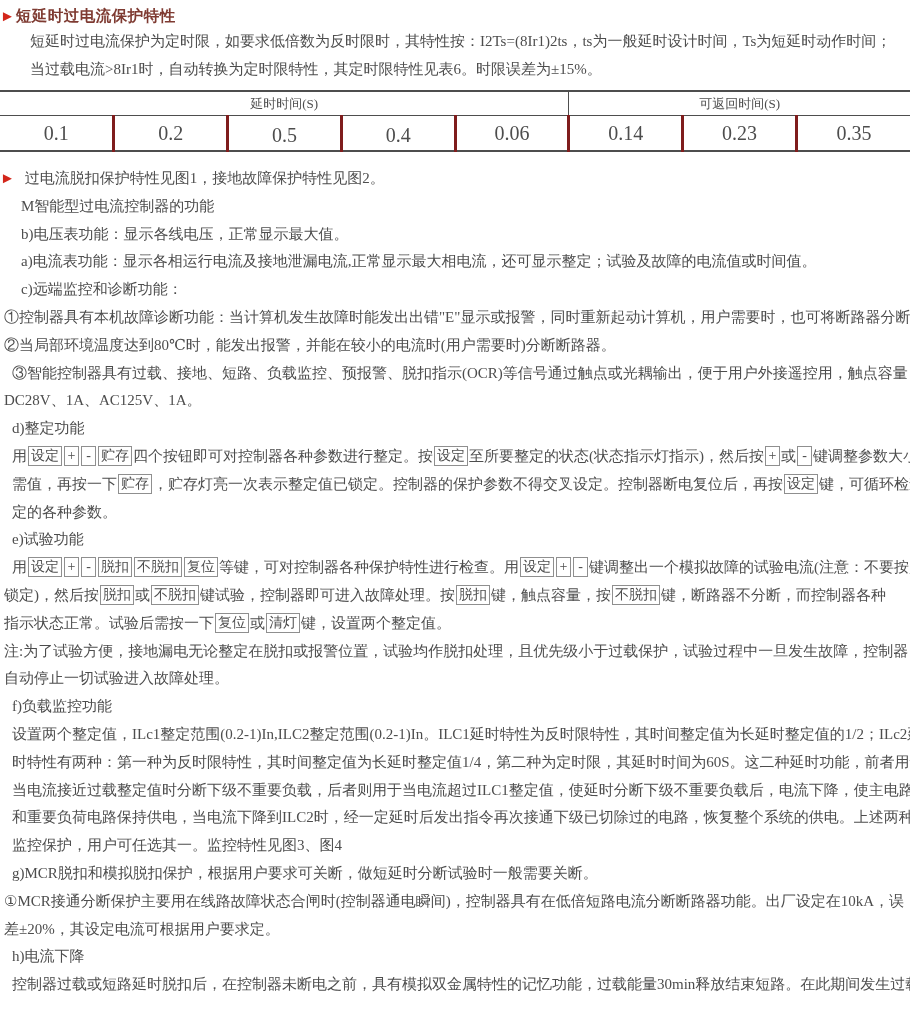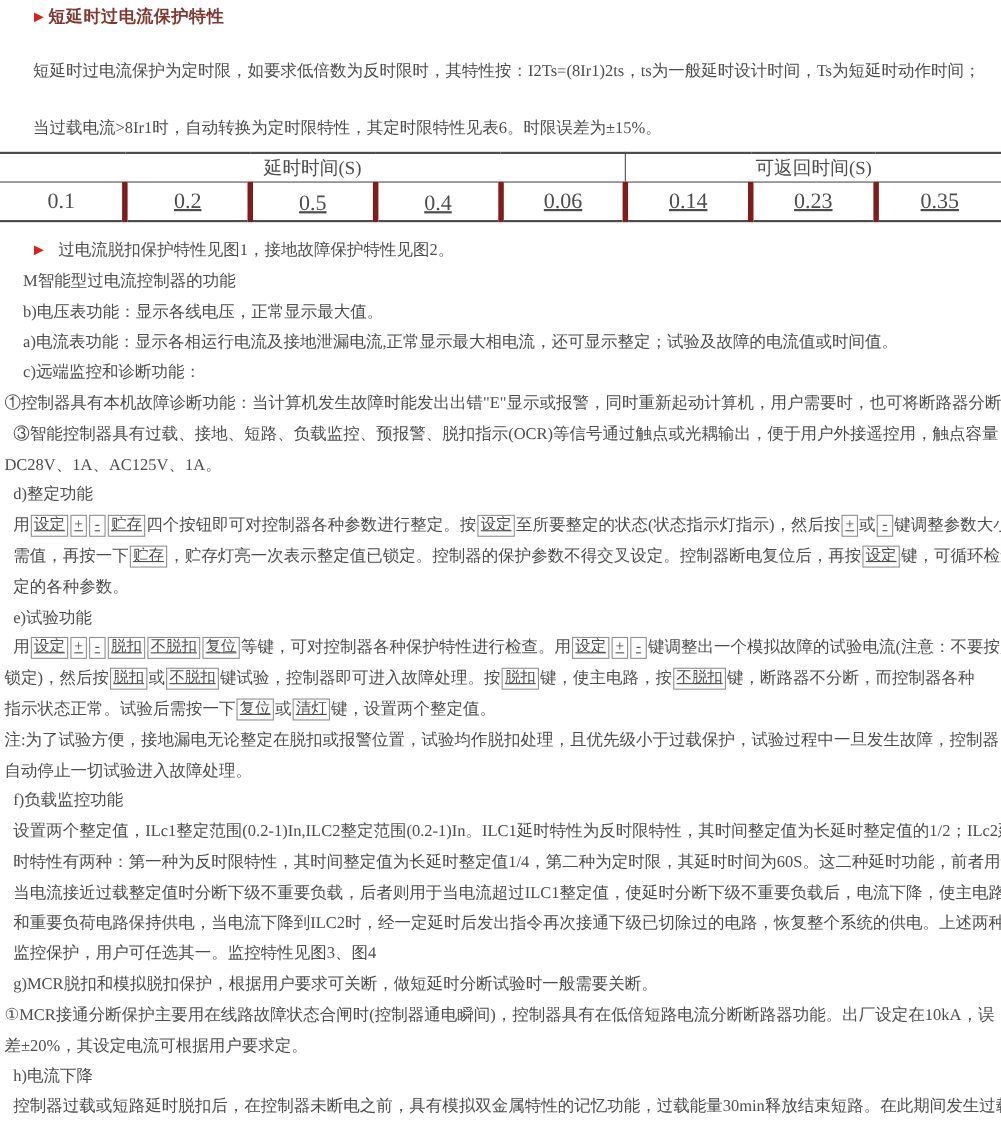--- a/index.html
+++ b/index.html
@@ -12,64 +12,62 @@
   .page{
     width:910px;height:1029px;
     padding:4px 0 0 0;
     box-sizing:border-box;
     color:#4d4d4d;
     font-size:15px;
   }
   .bullet-line{
     white-space:nowrap;
     line-height:24px;
-    margin-left:28px;
   }
   .title-line .arrow{
     color:#d3261b;
     font-size:15px;
     margin-right:1px;
   }
   .title-text{
     color:#7e3a31;
     font-weight:bold;
     font-size:15.5px;
     letter-spacing:0.5px;
   }
   .para .pline{
     margin-left:30px;
     line-height:27.5px;
     white-space:nowrap;
     color:#4d4d4d;
-    margin-top:24px;
   }
   table.delay{
     width:100%;
     border-collapse:collapse;
     table-layout:fixed;
     margin:7px 0 13px 0;
     border-top:2px solid #4e4e4e;
     border-bottom:2px solid #4e4e4e;
     color:#4d4d4d;
   }
   table.delay th{
     font-weight:normal;
     text-align:center;
     height:21px;
-    font-size:17px;
+    font-size:13px;
     border-bottom:1.5px solid #4e4e4e;
   }
   table.delay th + th{border-left:1px solid #4e4e4e;}
   table.delay td{
     text-align:center;
     height:28px;
     font-size:20px;
     vertical-align:middle;
   }
-  table.delay td + td{border-left:5px solid #7f1d1d;text-decoration:underline;}
+  table.delay td + td{border-left:3px solid #7f1d1d;}
   table.delay td:nth-child(1){width:10.7%;}
   table.delay td:nth-child(2){width:12.1%;}
   table.delay td:nth-child(3){width:12.2%;vertical-align:bottom;padding-bottom:3px;}
   table.delay td:nth-child(4){width:12.1%;vertical-align:bottom;padding-bottom:3px;}
   table.delay td:nth-child(5){width:11.8%;vertical-align:bottom;padding-bottom:5px;}
   table.delay td:nth-child(6){width:12.1%;}
   table.delay td:nth-child(7){width:12.3%;}
   .bullet2 .arrow{
     color:#d3261b;
     margin-right:10px;
@@ -90,21 +88,20 @@
     display:inline-block;
     border:1px solid #8f8f8f;
     line-height:17px;
     height:18px;
     padding:0 2px;
     margin:0 1px;
     font-size:14px;
     min-width:9px;
     text-align:center;
     vertical-align:1px;
-    text-decoration:underline;
   }
 </style>
 </head>
 <body>
 
 <div class="page">
 
   <div class="bullet-line title-line">
     <span class="arrow">►</span><span class="title-text">短延时过电流保护特性</span>
   </div>
@@ -138,29 +135,30 @@
   <div class="bullet-line bullet2">
     <span class="arrow">►</span><span>过电流脱扣保护特性见图1，接地故障保护特性见图2。</span>
   </div>
 
   <div id="doc-lines">
       <div class="dline ind2"><span>M智能型过电流控制器的功能</span></div>
       <div class="dline ind2"><span>b)电压表功能：显示各线电压，正常显示最大值。</span></div>
       <div class="dline ind2"><span>a)电流表功能：显示各相运行电流及接地泄漏电流,正常显示最大相电流，还可显示整定；试验及故障的电流值或时间值。</span></div>
       <div class="dline ind2"><span>c)远端监控和诊断功能：</span></div>
       <div class="dline ind0"><span>①控制器具有本机故障诊断功能：当计算机发生故障时能发出出错"E"显示或报警，同时重新起动计算机，用户需要时，也可将断路器分断。</span></div>
+      <div class="dline ind0"><span>②当局部环境温度达到80℃时，能发出报警，并能在较小的电流时(用户需要时)分断断路器。</span></div>
       <div class="dline ind1"><span>③智能控制器具有过载、接地、短路、负载监控、预报警、脱扣指示(OCR)等信号通过触点或光耦输出，便于用户外接遥控用，触点容量</span></div>
       <div class="dline ind0"><span>DC28V、1A、AC125V、1A。</span></div>
       <div class="dline ind1"><span>d)整定功能</span></div>
       <div class="dline ind1"><span>用</span><span class="key">设定</span><span class="key">+</span><span class="key">-</span><span class="key">贮存</span><span>四个按钮即可对控制器各种参数进行整定。按</span><span class="key">设定</span><span>至所要整定的状态(状态指示灯指示)，然后按</span><span class="key">+</span><span>或</span><span class="key">-</span><span>键调整参数大小至所</span></div>
       <div class="dline ind1"><span>需值，再按一下</span><span class="key">贮存</span><span>，贮存灯亮一次表示整定值已锁定。控制器的保护参数不得交叉设定。控制器断电复位后，再按</span><span class="key">设定</span><span>键，可循环检查设</span></div>
       <div class="dline ind1"><span>定的各种参数。</span></div>
       <div class="dline ind1"><span>e)试验功能</span></div>
       <div class="dline ind1"><span>用</span><span class="key">设定</span><span class="key">+</span><span class="key">-</span><span class="key">脱扣</span><span class="key">不脱扣</span><span class="key">复位</span><span>等键，可对控制器各种保护特性进行检查。用</span><span class="key">设定</span><span class="key">+</span><span class="key">-</span><span>键调整出一个模拟故障的试验电流(注意：不要按贮存</span></div>
-      <div class="dline ind0"><span>锁定)，然后按</span><span class="key">脱扣</span><span>或</span><span class="key">不脱扣</span><span>键试验，控制器即可进入故障处理。按</span><span class="key">脱扣</span><span>键，使主电路，按</span><span class="key">不脱扣</span><span>键，断路器不分断，而控制器各种</span></div>
+      <div class="dline ind0"><span>锁定)，然后按</span><span class="key">脱扣</span><span>或</span><span class="key">不脱扣</span><span>键试验，控制器即可进入故障处理。按</span><span class="key">脱扣</span><span>键，触点容量，按</span><span class="key">不脱扣</span><span>键，断路器不分断，而控制器各种</span></div>
       <div class="dline ind0"><span>指示状态正常。试验后需按一下</span><span class="key">复位</span><span>或</span><span class="key">清灯</span><span>键，设置两个整定值。</span></div>
       <div class="dline ind0"><span>注:为了试验方便，接地漏电无论整定在脱扣或报警位置，试验均作脱扣处理，且优先级小于过载保护，试验过程中一旦发生故障，控制器</span></div>
       <div class="dline ind0"><span>自动停止一切试验进入故障处理。</span></div>
       <div class="dline ind1"><span>f)负载监控功能</span></div>
       <div class="dline ind1"><span>设置两个整定值，ILc1整定范围(0.2-1)In,ILC2整定范围(0.2-1)In。ILC1延时特性为反时限特性，其时间整定值为长延时整定值的1/2；ILc2延</span></div>
       <div class="dline ind1"><span>时特性有两种：第一种为反时限特性，其时间整定值为长延时整定值1/4，第二种为定时限，其延时时间为60S。这二种延时功能，前者用于</span></div>
       <div class="dline ind1"><span>当电流接近过载整定值时分断下级不重要负载，后者则用于当电流超过ILC1整定值，使延时分断下级不重要负载后，电流下降，使主电路</span></div>
       <div class="dline ind1"><span>和重要负荷电路保持供电，当电流下降到ILC2时，经一定延时后发出指令再次接通下级已切除过的电路，恢复整个系统的供电。上述两种</span></div>
       <div class="dline ind1"><span>监控保护，用户可任选其一。监控特性见图3、图4</span></div>
       <div class="dline ind1"><span>g)MCR脱扣和模拟脱扣保护，根据用户要求可关断，做短延时分断试验时一般需要关断。</span></div>

